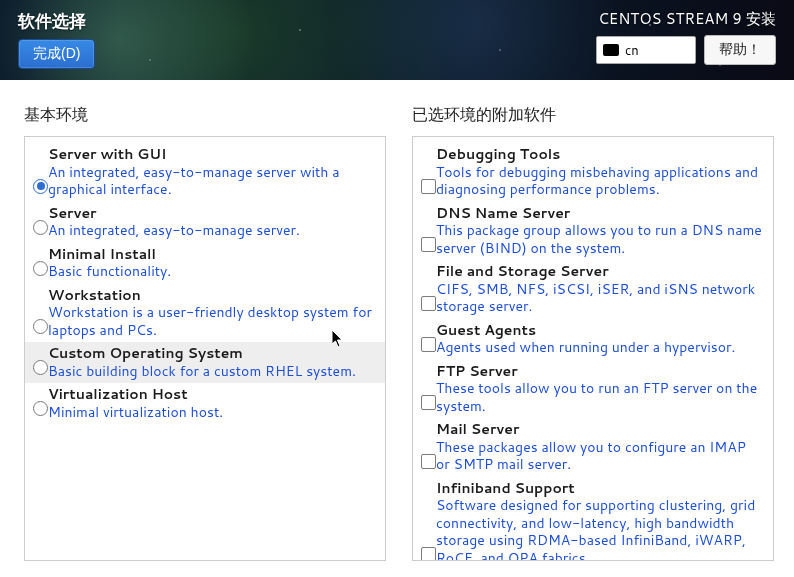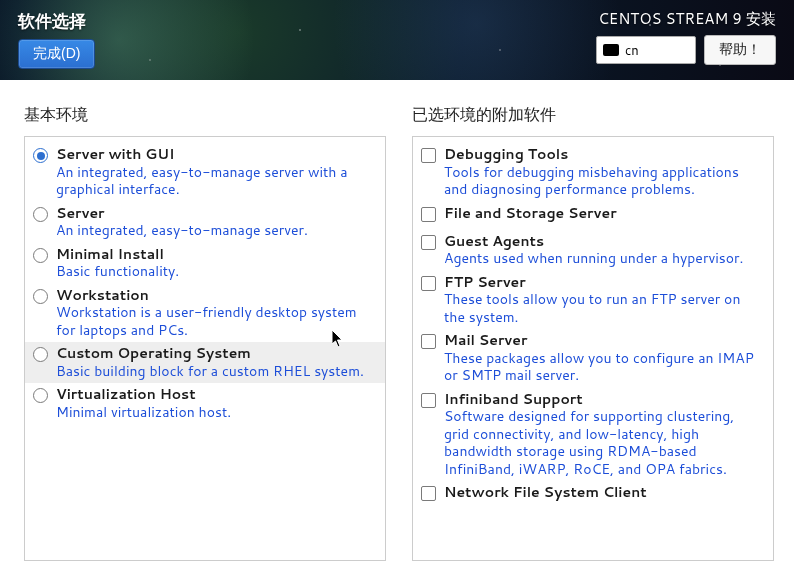--- a/index.html
+++ b/index.html
@@ -82,21 +82,21 @@
     display:flex; gap:26px; padding:22px 20px 16px 24px;
     height: calc(577px - 80px);
   }
   .column { flex:1; display:flex; flex-direction:column; min-width:0;}
   .col-title { font-size:16px; font-weight:400; margin-bottom:10px; color:#222;}
   .list-frame {
     border:1px solid #ccc; flex:1; overflow-y:auto; padding:6px 0;
     background:#fff;
   }
   .row {
-    display:flex; align-items:flex-start; gap:8px;
+    display:flex; align-items:flex-end; gap:0;
     padding:3px 10px 3px 8px; cursor:pointer;
   }
   .row.hovered { background:#eeeeee; }
   .row .ctrl { flex-shrink:0; margin-top:2px; position:relative;}
   .radio {
     width:15px; height:15px; border:1.5px solid #7a7a7a; border-radius:50%;
     display:inline-block; background:#fff;
   }
   .radio.checked { border-color:#2d6fd0; }
   .radio.checked::after {
@@ -193,21 +193,29 @@
         <div class="row">
           <span class="ctrl"><span class="checkbox"></span></span>
           <div class="row-text">
             <div class="row-label">Debugging Tools</div>
             <div class="row-desc">Tools for debugging misbehaving applications and diagnosing performance problems.</div>
           </div>
         </div>
         <div class="row">
           <span class="ctrl"><span class="checkbox"></span></span>
           <div class="row-text">
+            <div class="row-label">DNS Name Server</div>
+            <div class="row-desc">This package group allows you to run a DNS name server (BIND) on the system.</div>
+          </div>
+        </div>
+        <div class="row">
+          <span class="ctrl"><span class="checkbox"></span></span>
+          <div class="row-text">
             <div class="row-label">File and Storage Server</div>
+            <div class="row-desc">CIFS, SMB, NFS, iSCSI, iSER, and iSNS network storage server.</div>
           </div>
         </div>
         <div class="row">
           <span class="ctrl"><span class="checkbox"></span></span>
           <div class="row-text">
             <div class="row-label">Guest Agents</div>
             <div class="row-desc">Agents used when running under a hypervisor.</div>
           </div>
         </div>
         <div class="row">

